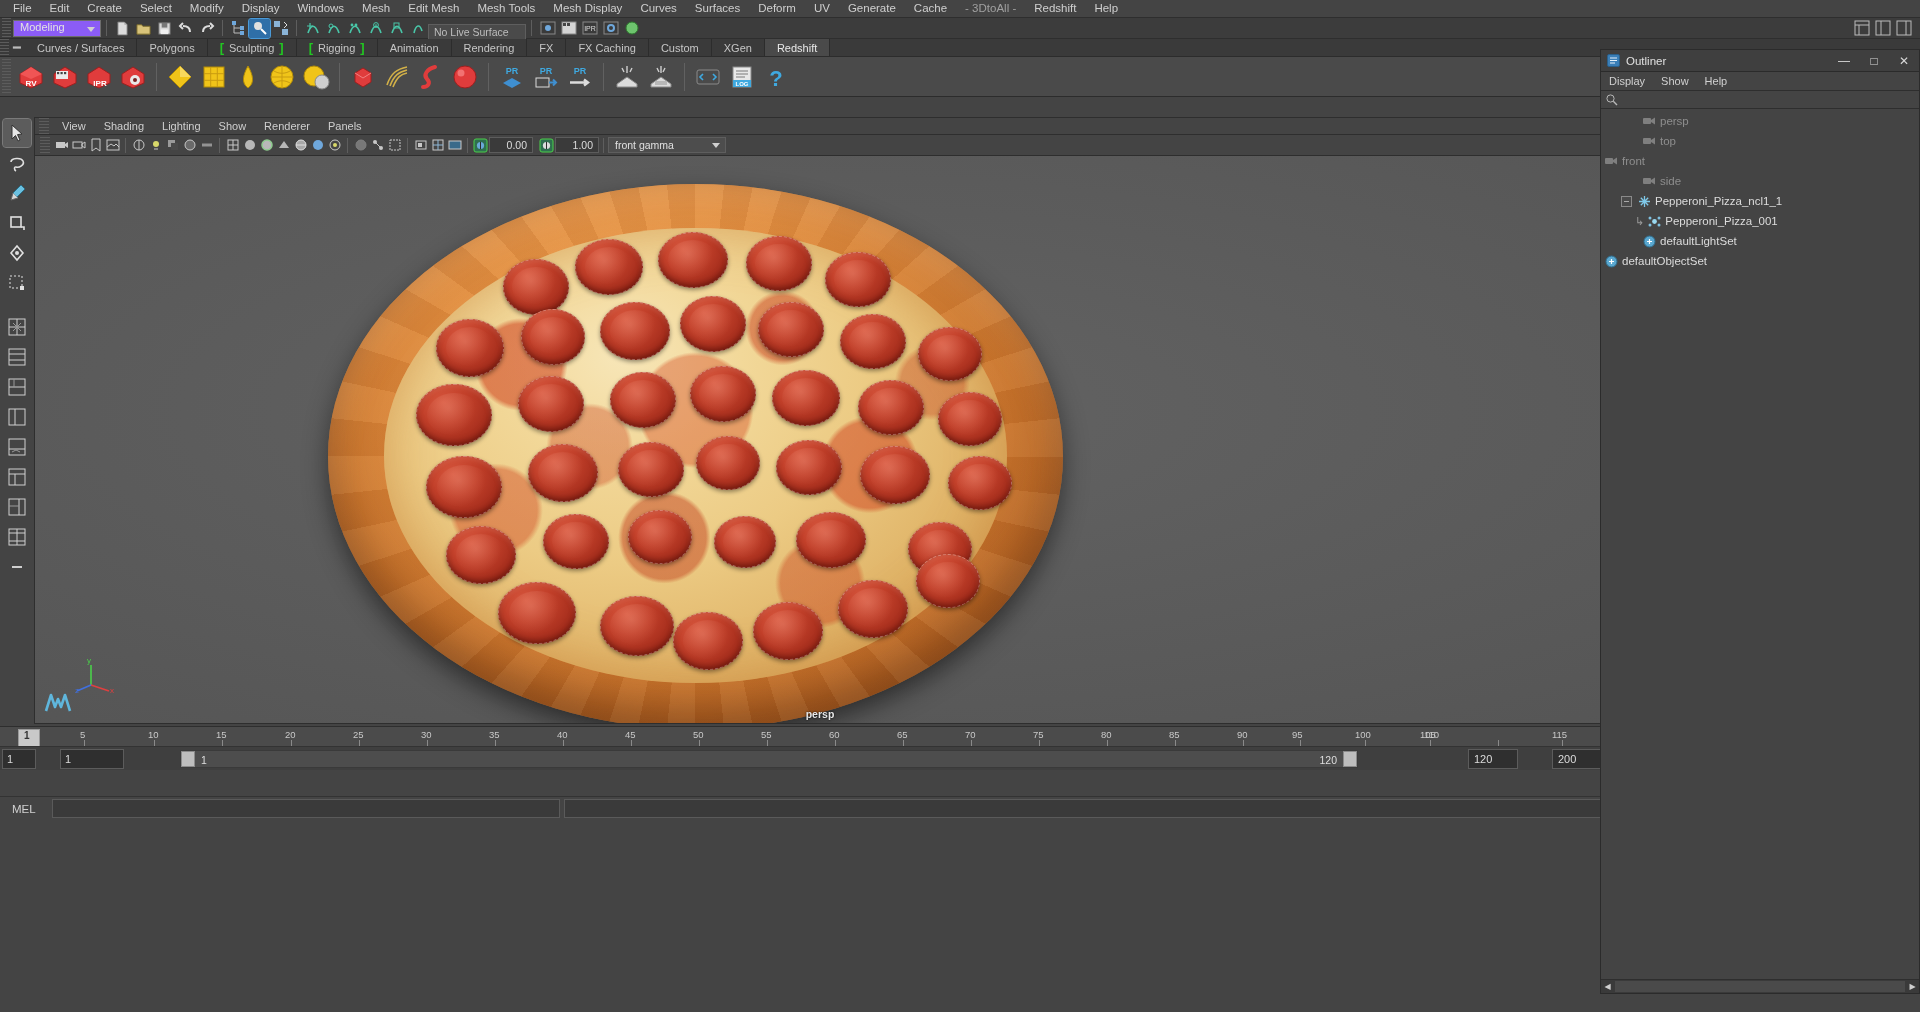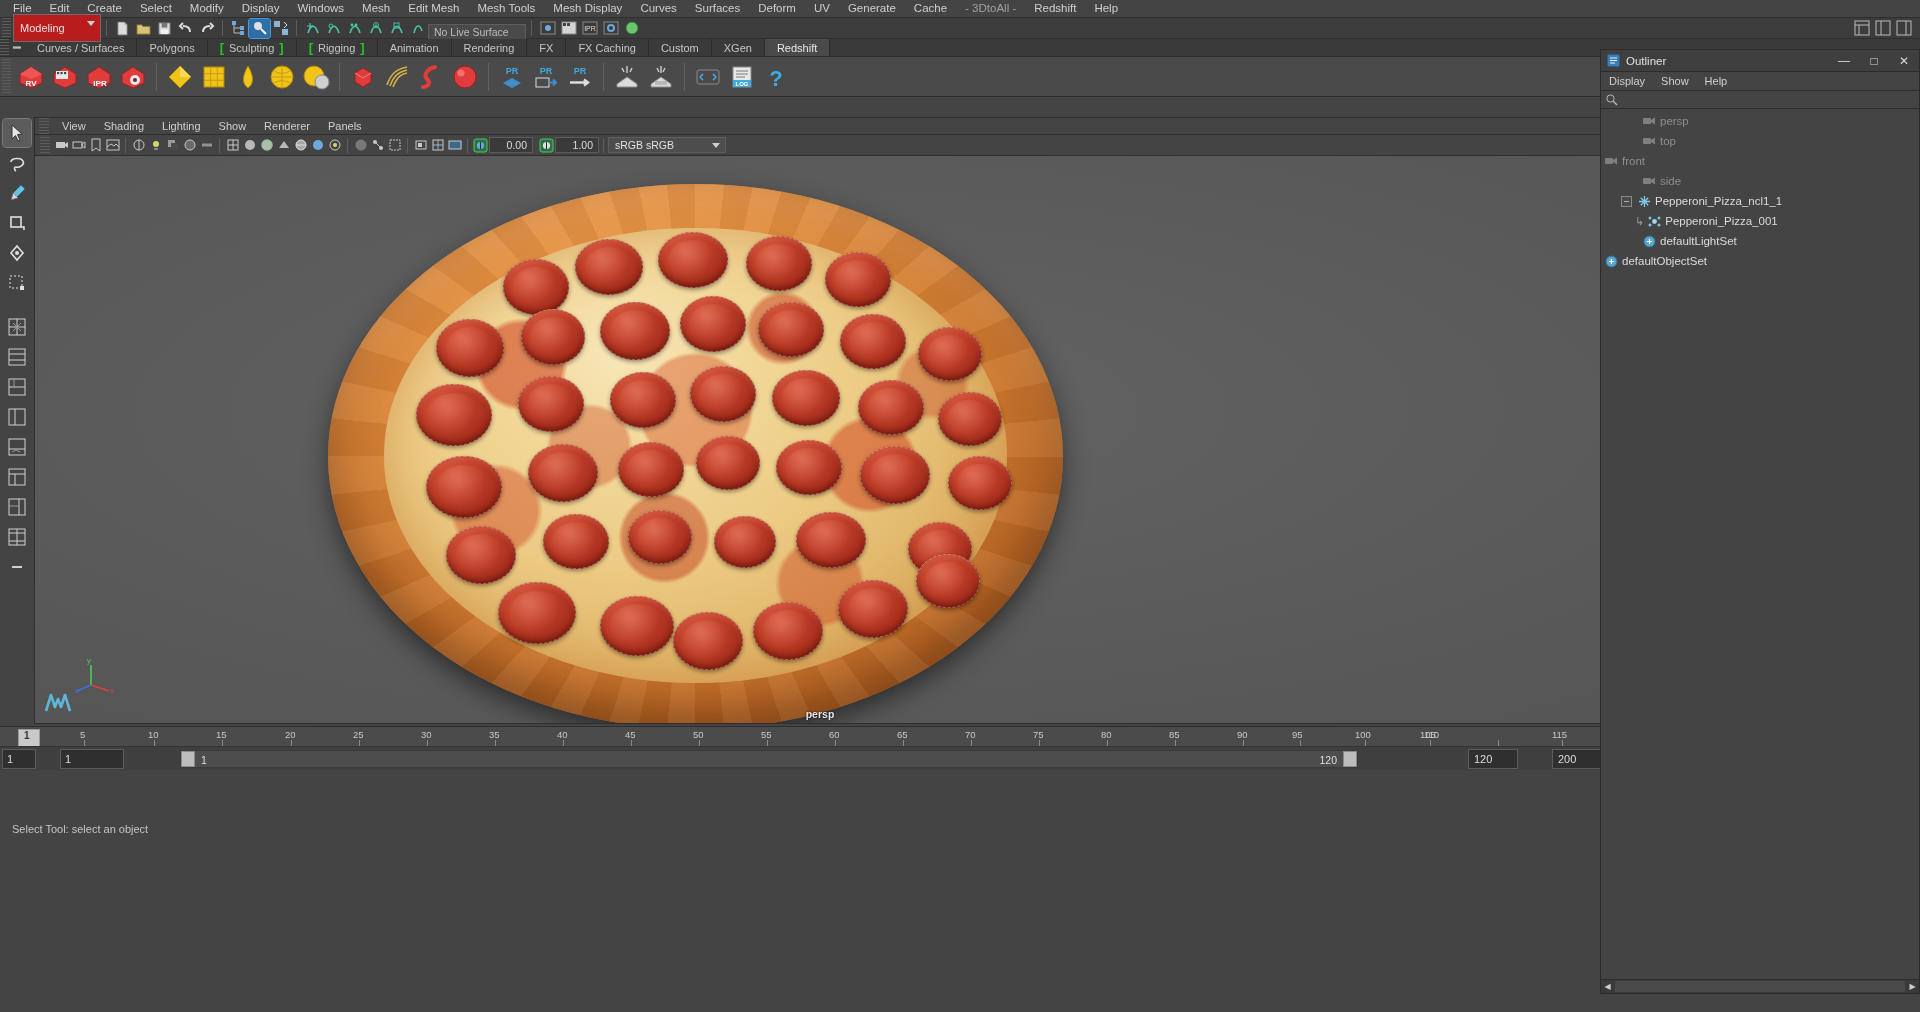--- a/index.html
+++ b/index.html
@@ -23,22 +23,22 @@
   
   .statusline {
     height:22px; background:#3c3c3c; display:flex; align-items:center;
     border-top:1px solid #2e2e2e; border-bottom:1px solid #2e2e2e;
     padding-left:2px; gap:0px;
   }
   .grip { width:9px; height:20px; background:
       repeating-linear-gradient(to bottom,#5c5c5c 0px,#5c5c5c 1px,transparent 1px,transparent 3px);
       margin-right:2px; flex:none;}
   .modeSel {
-    width:88px; height:28px; background:#b91c1c; border:1px solid #6d6d6d;
-    font-size:11px; color:#e2e2e2; display:flex; align-items:center;
+    width:88px; height:17px; background:#8b5cf6; border:1px solid #6d6d6d;
+    font-size:11px; color:#e2e2e2; display:flex; 
     padding-left:6px; position:relative; flex:none;
   }
   .modeSel .arw { position:absolute; right:5px; top:6px;
      border-left:4px solid transparent;border-right:4px solid transparent;border-top:5px solid #d0d0d0;}
   .sep { width:1px; height:16px; background:#5e5e5e; margin:0 5px; flex:none;}
   .ibtn { width:21px;height:19px;display:flex;align-items:center;justify-content:center;flex:none;
           border-radius:2px; cursor:default;}
   .ibtn.on{background:#2f6fa8; outline:1px solid #4a9ad8;}
   .livesurf{ width:98px;height:17px;background:#4a4a4a;border:1px solid #5e5e5e;
      font-size:10.5px;color:#bdbdbd;display:flex;align-items:center;padding-left:5px;flex:none;margin-top:8px;}
@@ -793,21 +793,21 @@
       <div class="vt">
           <svg width="15" height="15" viewBox="0 0 15 15">
             <rect x="1" y="1" width="13" height="13" rx="2" fill="#2f6f4f" stroke="#4ad04a"></rect>
             <circle cx="7.5" cy="7.5" r="3.6" fill="#dcdcdc"></circle>
             <path d="M7.5 3.9v7.2" stroke="#2c2c2c"></path>
           </svg>
         </div>
       <div class="gammaF">1.00</div>
       <div class="vtsep"></div>
       <div class="srgbSel">
-        <span>sRGB sRGB</span>
+        <span>front gamma</span>
         <span class="arw"></span>
       </div>
     </div>
 
     <div class="vpStage">
 
       <div class="pizzaWrap">
         <div class="pizza-shadow"></div>
         <div class="crust"></div>
         <div class="cheese">
@@ -946,22 +946,26 @@
 
       <div style="position:absolute;right:88px;top:2px;display:flex;gap:3px">
         <div class="rangeBox">120</div>
       </div>
       <div style="position:absolute;right:4px;top:2px;display:flex;gap:3px">
         <div class="rangeBox">200</div>
       </div>
     </div>
   </div>
 
-
-  <div class="helpLine">Select Tool: select an object</div>
+  <div class="cmdRow">
+    <div class="melLbl">MEL</div>
+    <div class="cmdIn"></div>
+    <div class="cmdOut"></div>
+  </div>
+
 
   <div class="outliner">
 
     <div class="olTitle">
       <span>
         <svg width="13" height="13" viewBox="0 0 13 13">
             <rect x="0.5" y="0.5" width="12" height="12" rx="1.5" fill="#3a7fb8" stroke="#2b5f8a"></rect>
             <path d="M3 4h7M3 6.5h7M3 9h5" stroke="#e6f1fa" stroke-width="1"></path>
           </svg>
       </span>

